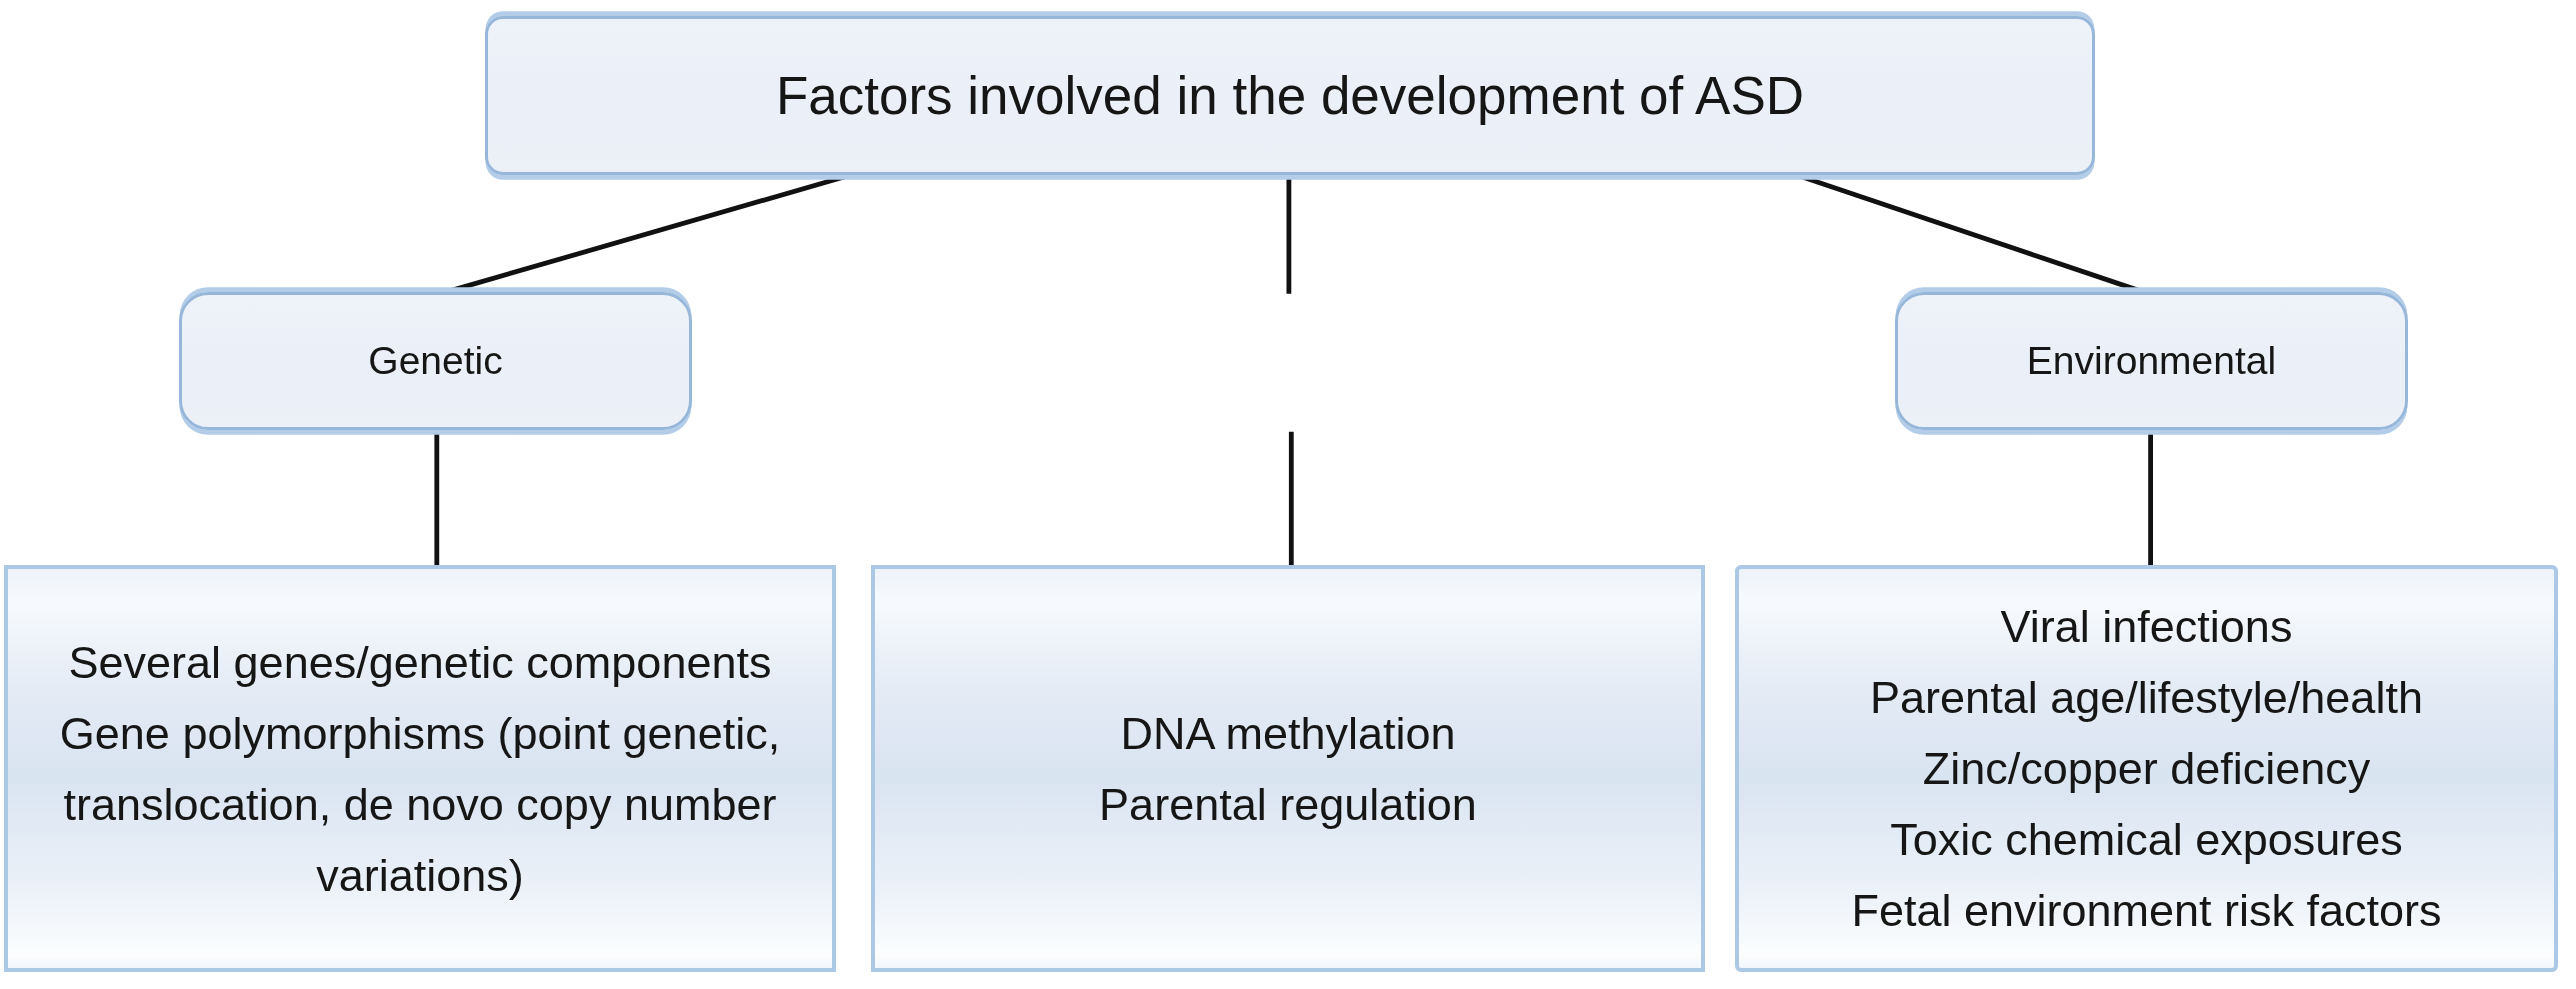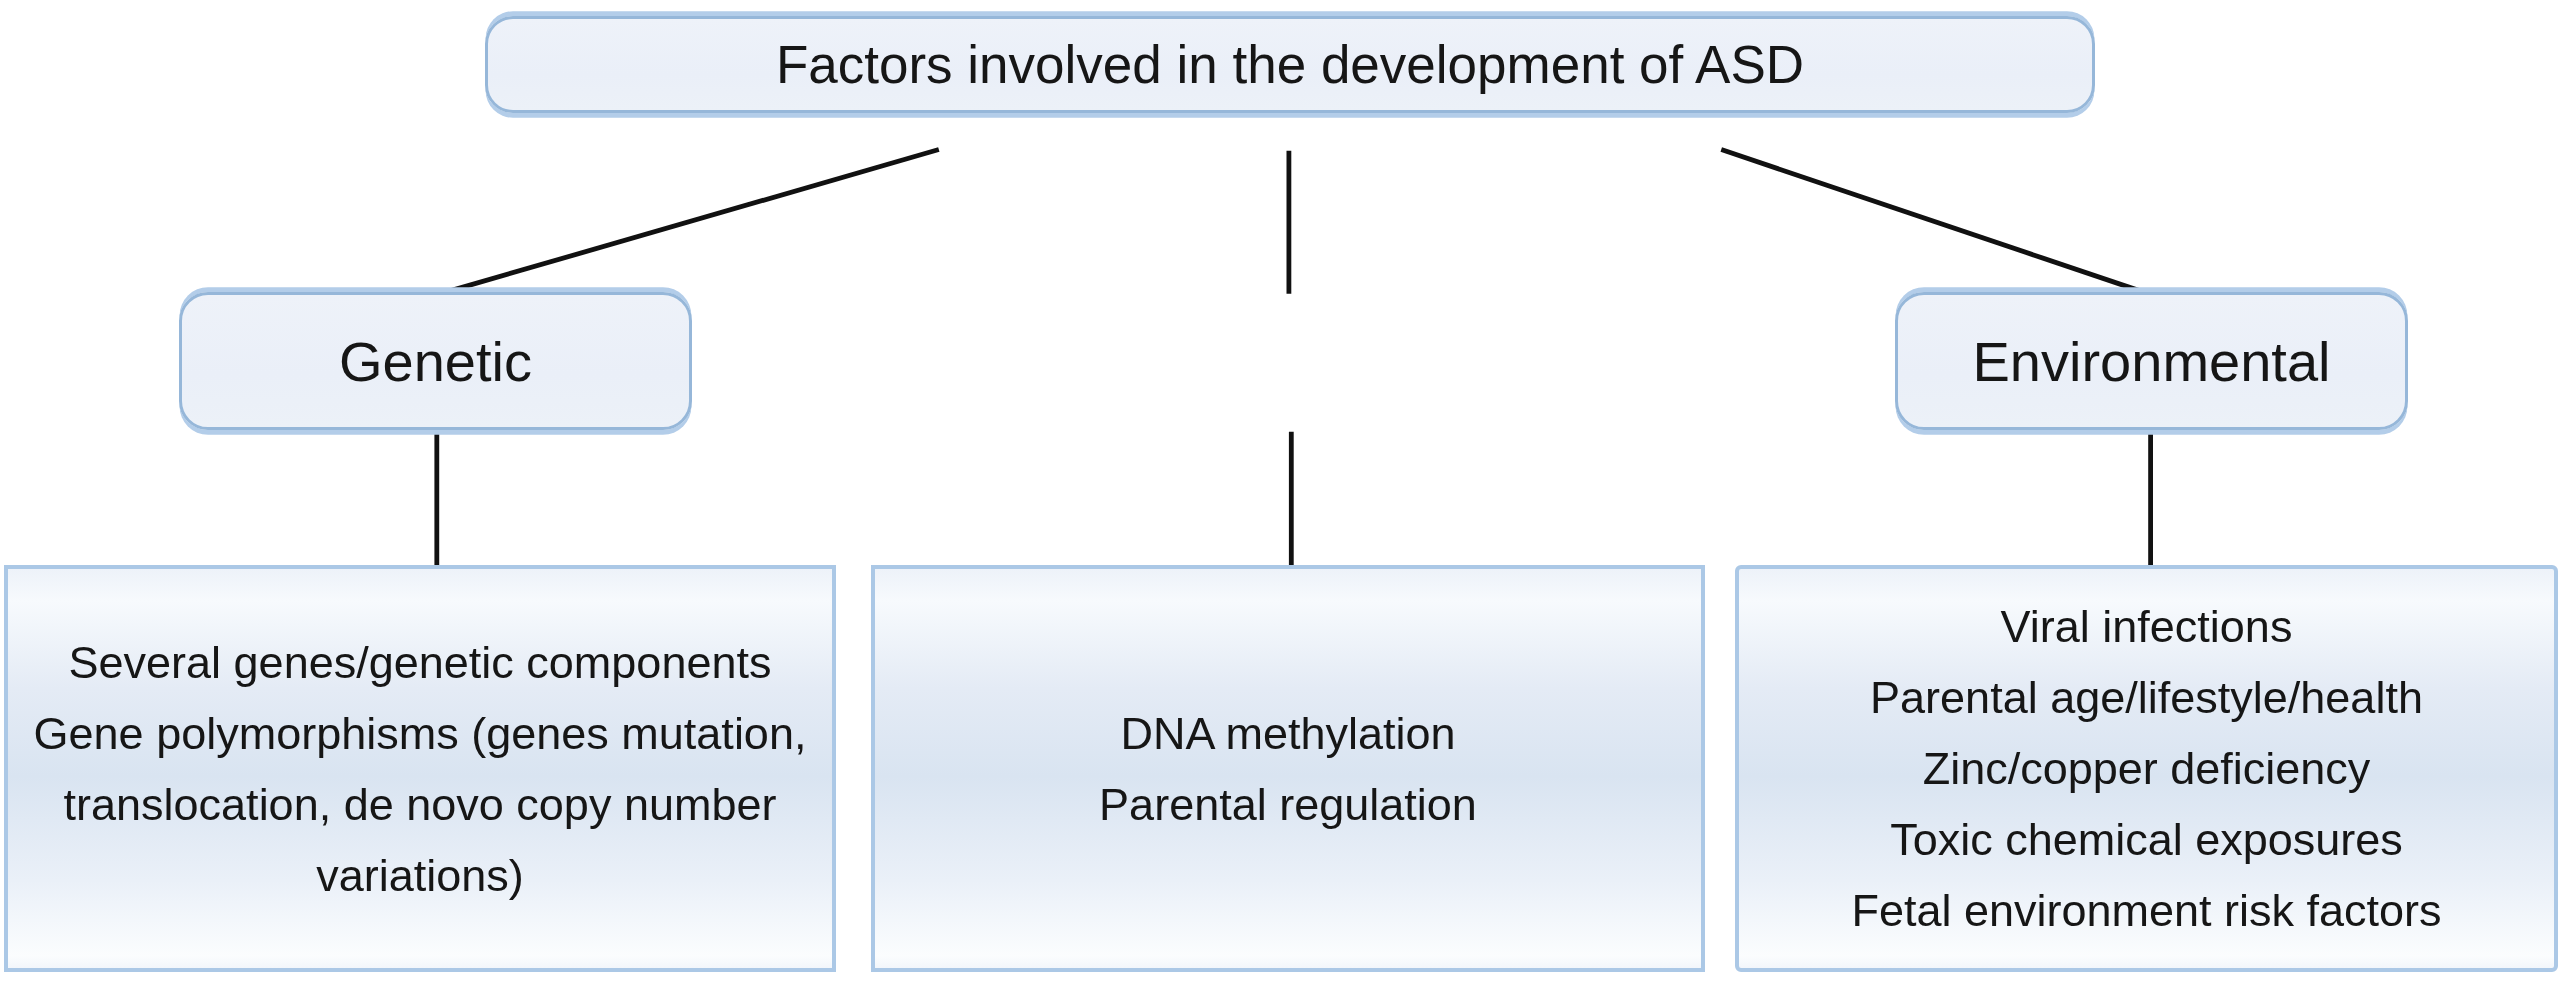--- a/index.html
+++ b/index.html
@@ -32,29 +32,29 @@
     justify-content: center;
     background: linear-gradient(180deg, #eef2f9 0%, #eaeff8 60%, #ecf1f8 100%);
     border: 3px solid #96b7d9;
     box-shadow: 0 -5.4px 0 -0.6px #b3cde9, 0 5.4px 0 -0.6px #b3cde9;
     color: #161616;
     text-align: center;
     box-sizing: border-box;
   }
   .node-title {
     left: 485px; top: 16px;
-    width: 1610px; height: 97px;
-    border-radius: 28px;
+    width: 1610px; height: 159px;
+    border-radius: 18px;
     font-size: 53px;
   }
   .node-cat {
     top: 292px;
     width: 513px; height: 138px;
     border-radius: 29px;
-    font-size: 56px;
+    font-size: 39px;
   }
   .node-genetic { left: 179px; }
   .node-epigenetic { left: 1035px; }
   .node-environmental { left: 1895px; }
 
   
   .detail {
     position: absolute;
     top: 565px;
     height: 407px;
@@ -106,21 +106,21 @@
     <span>Genetic</span>
   </div>
 
 
   <div class="node node-cat node-environmental">
     <span>Environmental</span>
   </div>
 
   <div class="detail detail-genetic">
     <div class="dline">Several genes/genetic components</div>
-    <div class="dline">Gene polymorphisms (genes mutation,</div>
+    <div class="dline">Gene polymorphisms (point genetic,</div>
     <div class="dline">translocation, de novo copy number</div>
     <div class="dline">variations)</div>
   </div>
 
   <div class="detail detail-epigenetic">
     <div class="dline">DNA methylation</div>
     <div class="dline">Parental regulation</div>
   </div>
 
   <div class="detail detail-environmental">

